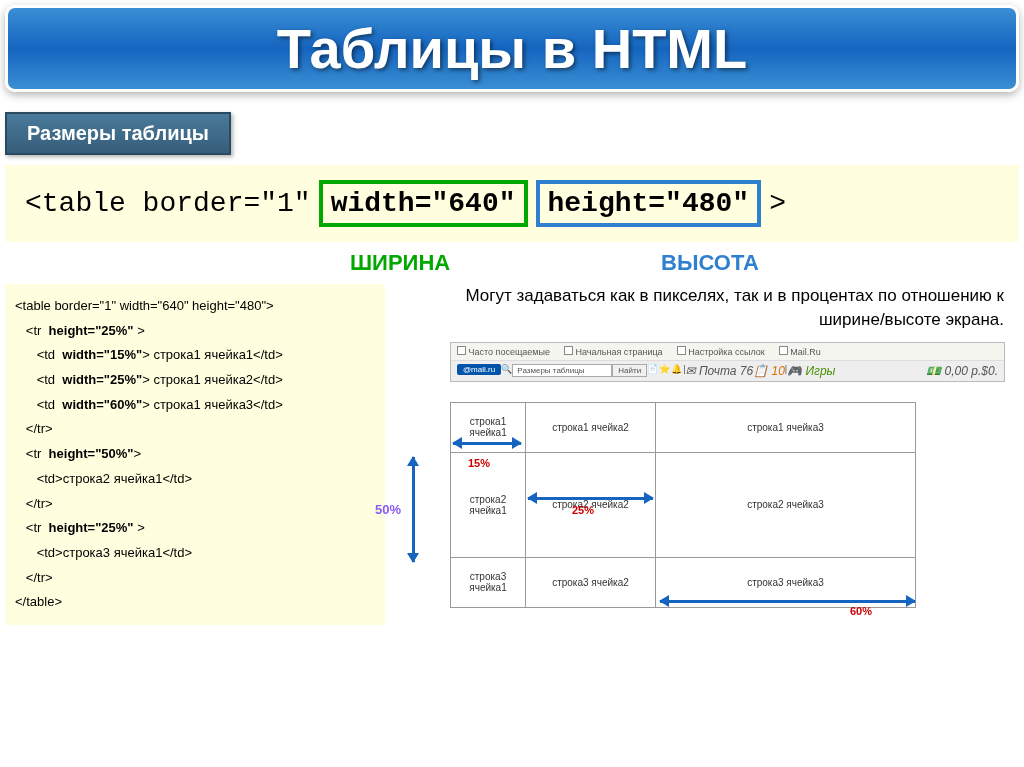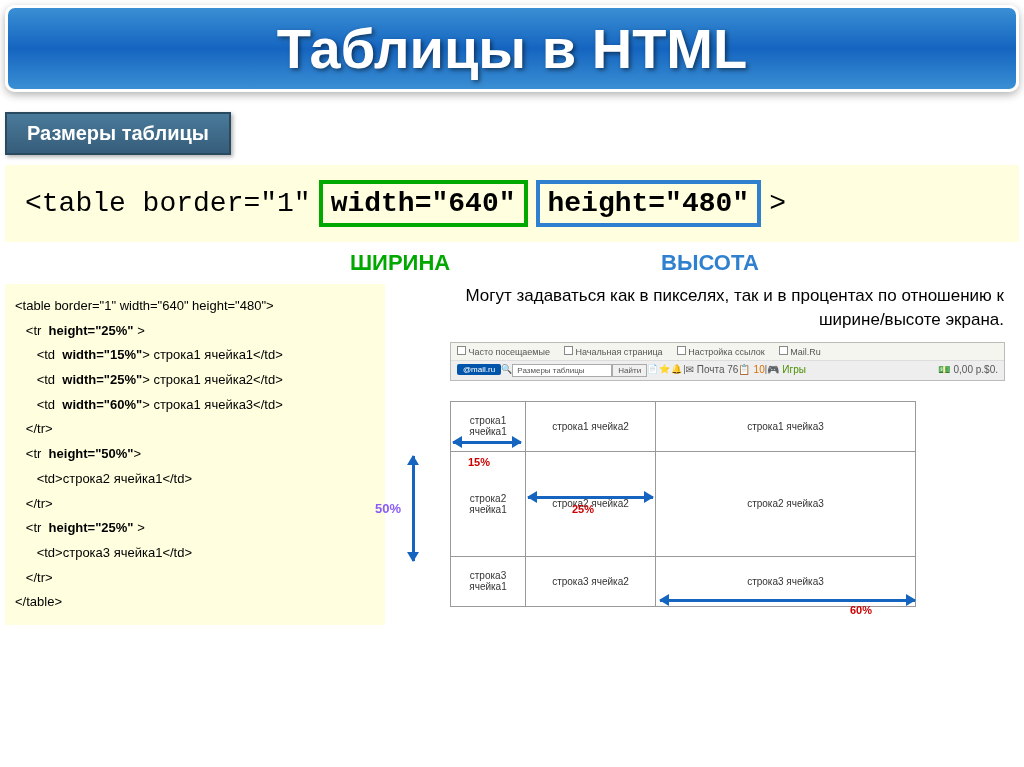--- a/index.html
+++ b/index.html
@@ -30,21 +30,21 @@
   .desc-text { text-align: right; font-size: 17px; line-height: 1.4; margin-bottom: 10px; padding: 0 10px; }
   
   .browser-mock { border: 1px solid #bbb; margin: 5px 0 0 60px; width: 555px; }
   .browser-toolbars { font-size: 9px; color: #555; }
   .toolbar-row1 { background: #f5f5f0; padding: 3px 6px; border-bottom: 1px solid #ddd; display: flex; gap: 14px; align-items: center; }
   .toolbar-row2 { background: #eee; padding: 3px 6px; display: flex; align-items: flex-start; }
   .mailru-badge { background: #0055aa; color: #fff; padding: 1px 6px; border-radius: 2px; font-size: 8px; }
   .search-box { background: #fff; border: 1px solid #aaa; padding: 1px 4px; width: 100px; font-size: 8px; }
   .btn-small { background: #f0f0f0; border: 1px solid #aaa; padding: 1px 5px; font-size: 8px; }
   .tool-icon { width: 12px; height: 12px; display: inline-block; }
-  .mail-badge { font-size: 10px; }
+  .mail-badge { font-size: 12px; font-style: italic; }
   .orange { color: #d97000; }
   .green-t { color: #4a9000; }
   
   .example-wrap { position: relative; margin: 20px 0 0 0; display: flex; }
   .v-arrow-col { width: 60px; position: relative; }
   .v-arrow { position: absolute; left: 22px; top: 0; bottom: 0; width: 3px; background: #1565c0; }
   .v-arrow::before, .v-arrow::after { content: ''; position: absolute; left: -5px; width: 0; height: 0; border-left: 6px solid transparent; border-right: 6px solid transparent; }
   .v-arrow::before { top: -1px; border-bottom: 10px solid #1565c0; }
   .v-arrow::after { bottom: -1px; border-top: 10px solid #1565c0; }
   .v-lbl { position: absolute; color: #8b5cf6; font-weight: bold; font-size: 13px; }

